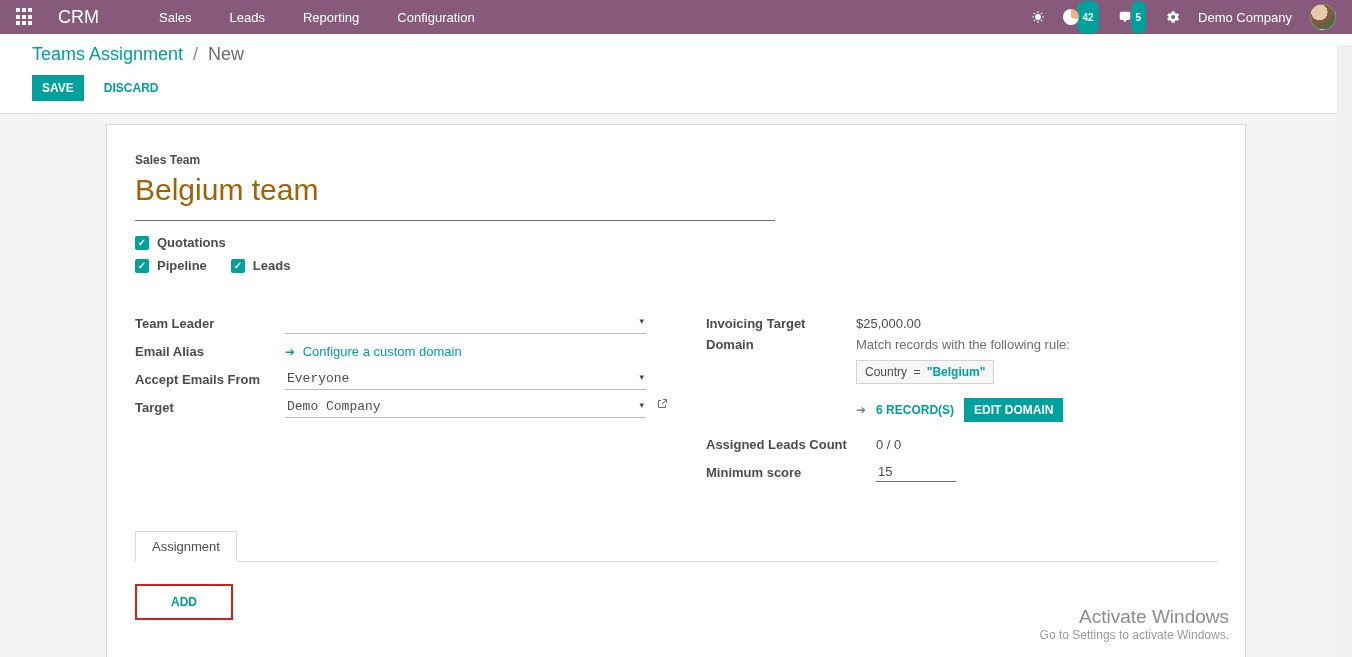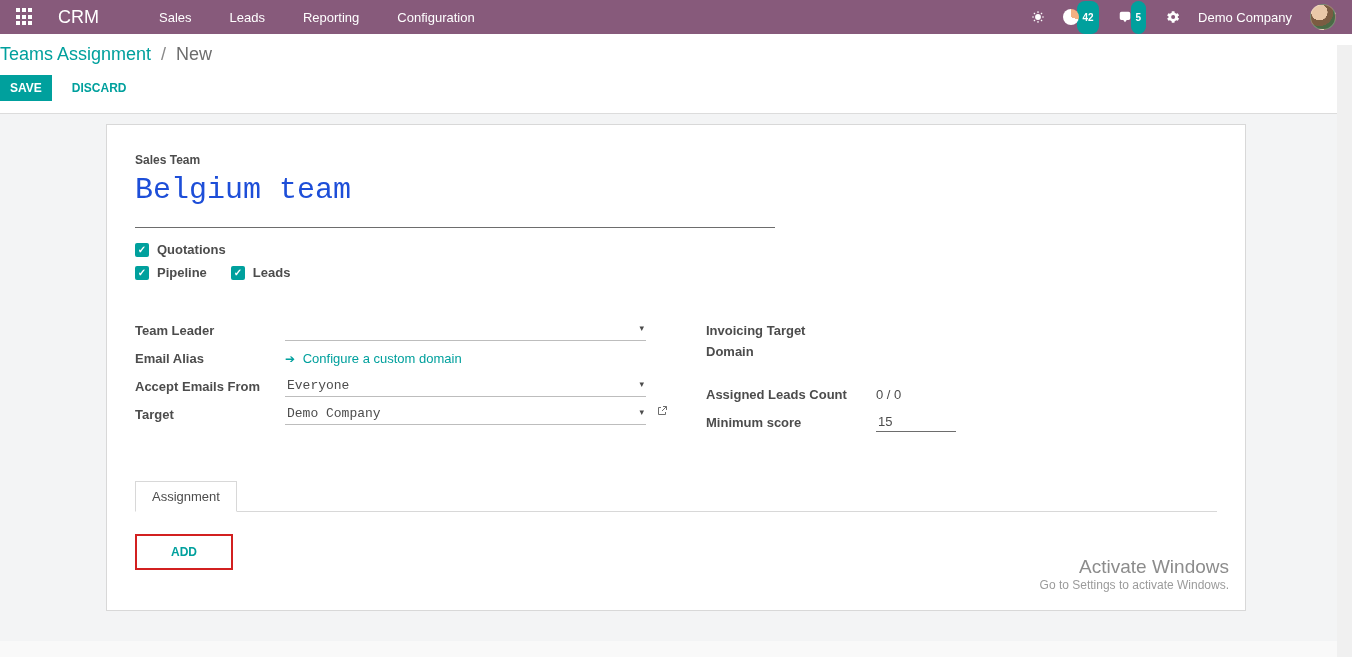--- a/index.html
+++ b/index.html
@@ -17,35 +17,35 @@
   .nav-right { display:flex; align-items:center; gap:18px; }
   .nav-icon { position:relative; color:#fff; cursor:pointer; font-size:14px; display:flex; align-items:center; }
   .badge { background:#00a09d; color:#fff; font-size:10px; font-weight:700; padding:11px 5px; border-radius:8px; margin-left:-2px; }
   .avatar { width:26px; height:26px; border-radius:50%; background: radial-gradient(circle at 35% 30%, #e9c8a8 0 35%, #7b5c42 36% 60%, #4b6a46 61% 100%); border:1px solid rgba(255,255,255,.25); }
   .company-name { font-size:13px; }
 
   
   .clock { width:16px; height:16px; border-radius:50%; background:conic-gradient(#f4b183 0 110deg, #fff 110deg 360deg); position:relative; }
 
   
-  .cp { background:#fff; border-bottom:1px solid #dcdcdc; padding:10px 0 12px; }
+  .cp { background:#fff; border-bottom:1px solid #dcdcdc; padding:10px 32px 12px; }
   .breadcrumbs { font-size:18px; display:flex; align-items:center; gap:10px; }
   .breadcrumbs .link { color:#00a09d; cursor:pointer; }
   .breadcrumbs .sep { color:#888; }
   .breadcrumbs .current { color:#6d6d6d; }
   .cp-buttons { margin-top:10px; display:flex; align-items:center; gap:14px; }
   .btn-primary { background:#00a09d; color:#fff; border:none; padding:6px 10px; font-weight:700; font-size:12px; cursor:pointer; }
   .btn-link { color:#00a09d; background:none; border:none; font-weight:700; font-size:12px; cursor:pointer; }
 
   
   .viewport { padding:10px 0 30px; display:flex; justify-content:center; background:#f3f4f5; }
   .sheet { width:1140px; background:#fff; border:1px solid #d8d8d8; padding:28px 28px 40px; position:relative; }
   .small-label { font-size:12px; font-weight:700; margin-bottom:4px; display:block; }
 
-  .title-input { font-size:30px; font-family:Liberation Mono, monospace; color:#1d4ed8; border:none; border-bottom:1px solid #6d6d6d; width:640px; padding:2px 0 20px; background:transparent; }
+  .title-input { font-size:30px; font-family:Liberation Sans, sans-serif; color:#a16207; border:none; border-bottom:1px solid #6d6d6d; width:640px; padding:2px 0 13px; background:transparent; }
 
   .checks { margin-top:14px; display:flex; flex-direction:column; gap:8px; }
   .checkrow { display:flex; gap:24px; align-items:center; }
   .check { display:flex; align-items:center; gap:8px; font-weight:700; }
   .cbox { width:14px; height:14px; background:#00a09d; color:#fff; display:flex; align-items:center; justify-content:center; font-size:10px; border-radius:2px; }
 
   .cols { display:flex; gap:60px; margin-top:36px; }
   .col { flex:1; }
   .frow { display:flex; align-items:center; min-height:28px; }
   .frow .lbl { width:150px; font-weight:700; font-size:13px; }
@@ -206,23 +206,37 @@
                   <path d="M14 3h7v7M21 3l-9 9M5 5h5M5 5v14h14v-5"></path>
                 </svg>
             </span>
           </div>
         </div>
       </div>
 
       <div class="col">
         <div class="frow">
           <div class="lbl">Invoicing Target</div>
+          <div class="val"><span>$25,000.00</span></div>
         </div>
         <div class="frow" style="align-items:flex-start;">
           <div class="lbl">Domain</div>
+          <div class="val">
+            <div class="muted">Match records with the following rule:</div>
+            <div class="domain-tag">
+              <span class="country">Country</span>
+              <span class="eq">=</span>
+              <span class="value">"Belgium"</span>
+            </div>
+            <div class="rec-actions">
+              <span class="arrow">➔</span>
+              <a class="rec-link">6 RECORD(S)</a>
+              <button class="btn-edit">EDIT DOMAIN</button>
+            </div>
+          </div>
         </div>
         <div class="frow" style="margin-top:8px;">
           <div class="lbl" style="width:170px;">Assigned Leads Count</div>
           <div class="val"><span>0 / 0</span></div>
         </div>
         <div class="frow">
           <div class="lbl" style="width:170px;">Minimum score</div>
           <div class="val"><input class="mini-input" value="15" style=""></div>
         </div>
       </div>

